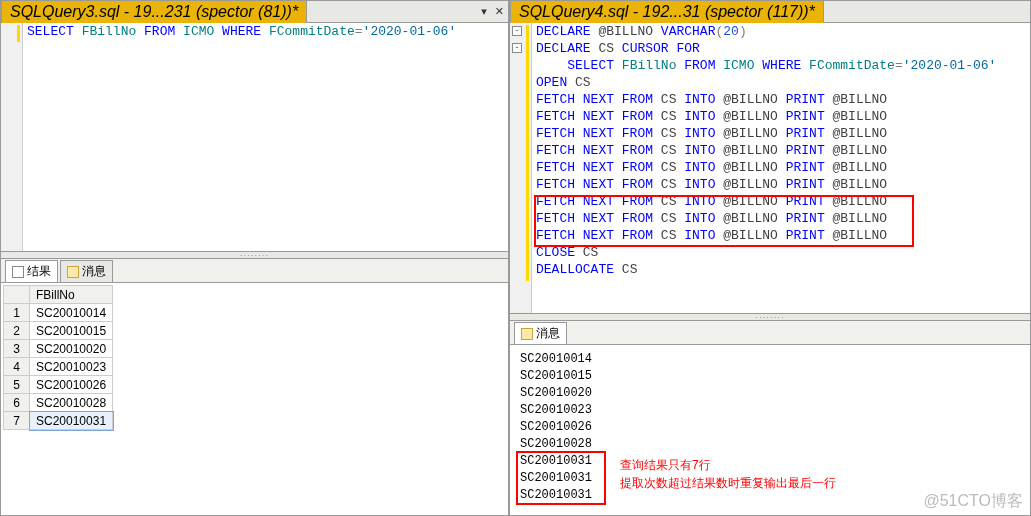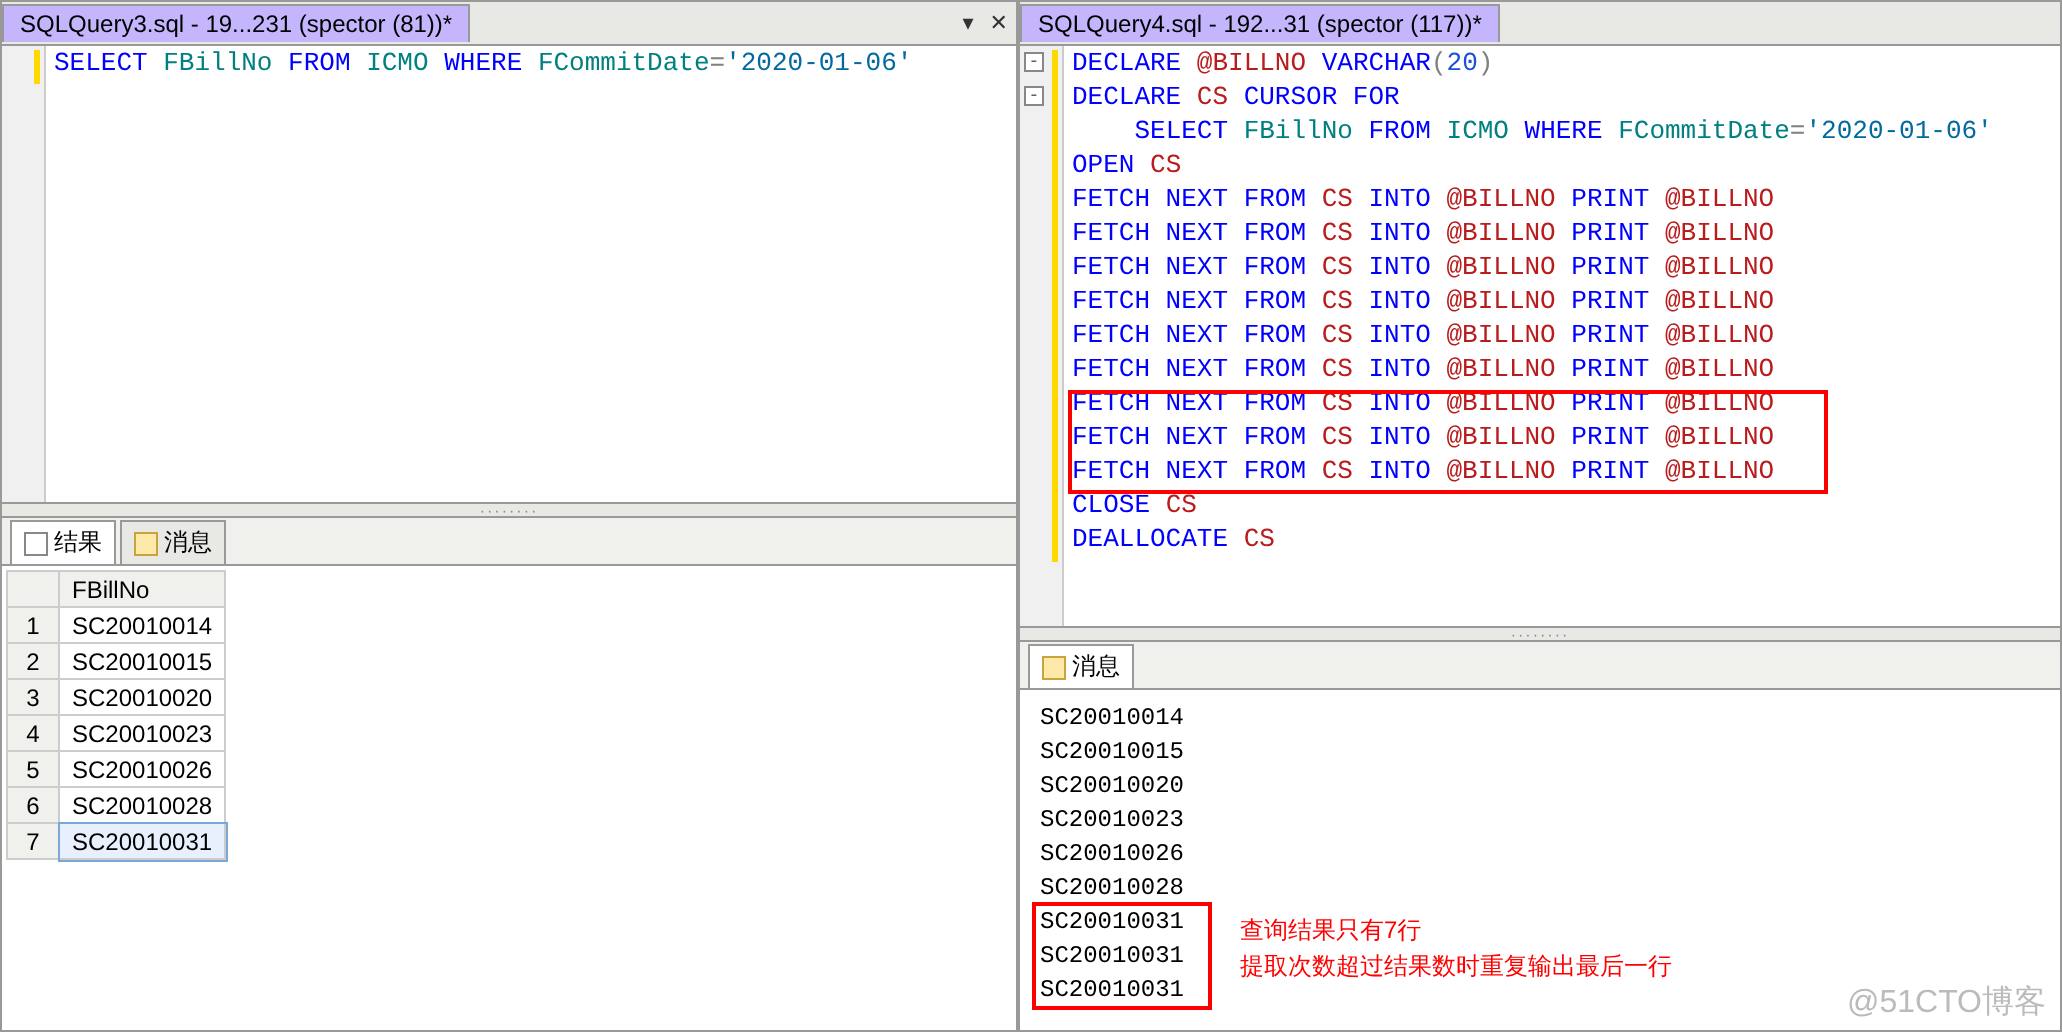--- a/index.html
+++ b/index.html
@@ -2,31 +2,31 @@
 <html><head>
 <meta charset="utf-8">
 <style>
 * { margin:0; padding:0; box-sizing:border-box; }
 body { font-family:"Microsoft YaHei",Tahoma,Arial,sans-serif; font-size:12px; background:#fff; width:1031px; height:516px; overflow:hidden; position:relative; }
 .main { display:flex; width:100%; height:100%; }
 .pane { display:flex; flex-direction:column; border:1px solid #999; }
 .pane.left { width:509px; }
 .pane.right { flex:1; }
 .tabbar { display:flex; background:#e8e8e4; border-bottom:1px solid #999; align-items:center; height:22px; }
-.tab { background:#c4b5fd; border:1px solid #999; border-bottom:none; padding:2px 8px; font-size:12px; display:flex; align-items:center; gap:4px; }
+.tab { background:#eab308; border:1px solid #999; border-bottom:none; padding:2px 8px; font-size:16px; display:flex; align-items:center; gap:4px;font-style:italic; }
 .spacer { flex:1; }
 .tabctl { padding:0 4px; font-size:11px; color:#333; }
 .editor { flex:1; background:#fff; font-family:Consolas,"Courier New",monospace; font-size:13px; line-height:17px; position:relative; overflow:hidden; }
 .gutter { position:absolute; left:0; top:0; bottom:0; width:22px; background:#f0f0f0; border-right:1px solid #ccc; }
 .code { margin-left:22px; padding-left:4px; white-space:pre; }
 .mark { position:absolute; left:2px; width:10px; height:10px; border:1px solid #888; font-size:9px; line-height:8px; text-align:center; color:#555; background:#fff; }
 .bar { position:absolute; left:16px; width:3px; background:#ffd800; }
 .kw { color:#0000ff; }
 .fn { color:#008080; }
-.obj { color:#b91c1c; }
+.obj { color:#404040; }
 .str { color:#0369a1; }
 .num { color:#1d4ed8; }
 .op { color:#808080; }
 .redbox { position:absolute; border:2px solid #f00; }
 .hsplit { height:8px; background:#e8e8e4; border-top:1px solid #999; border-bottom:1px solid #999; display:flex; align-items:center; justify-content:center; font-size:8px; color:#888; letter-spacing:1px; }
 .resultTabs { display:flex; background:#f0f0ec; border-bottom:1px solid #999; height:24px; align-items:flex-end; padding:2px 4px 0; gap:2px; }
 .rtab { background:#fff; border:1px solid #999; border-bottom:none; padding:2px 6px; font-size:12px; display:flex; align-items:center; gap:3px; }
 .rtab.inactive { background:#e8e8e4; }
 .ricon { width:12px; height:12px; display:inline-block; }
 .resultBody { flex:1; background:#fff; overflow:auto; padding:2px; position:relative; }

